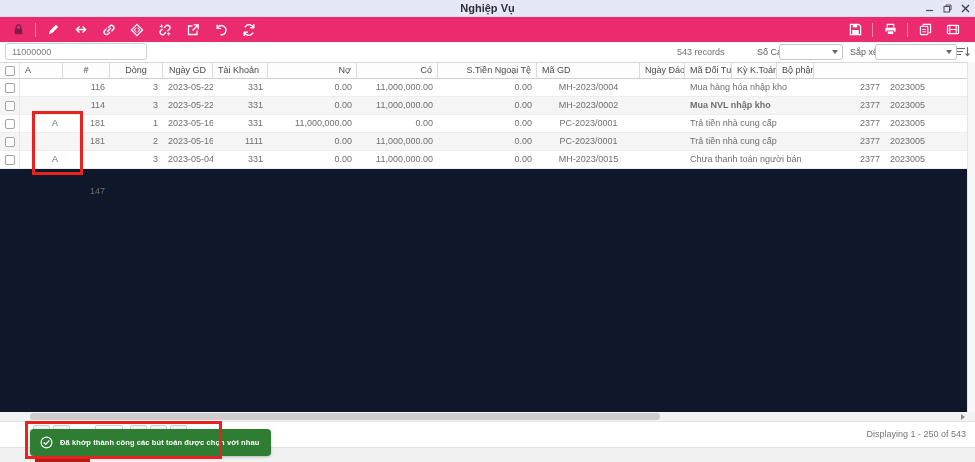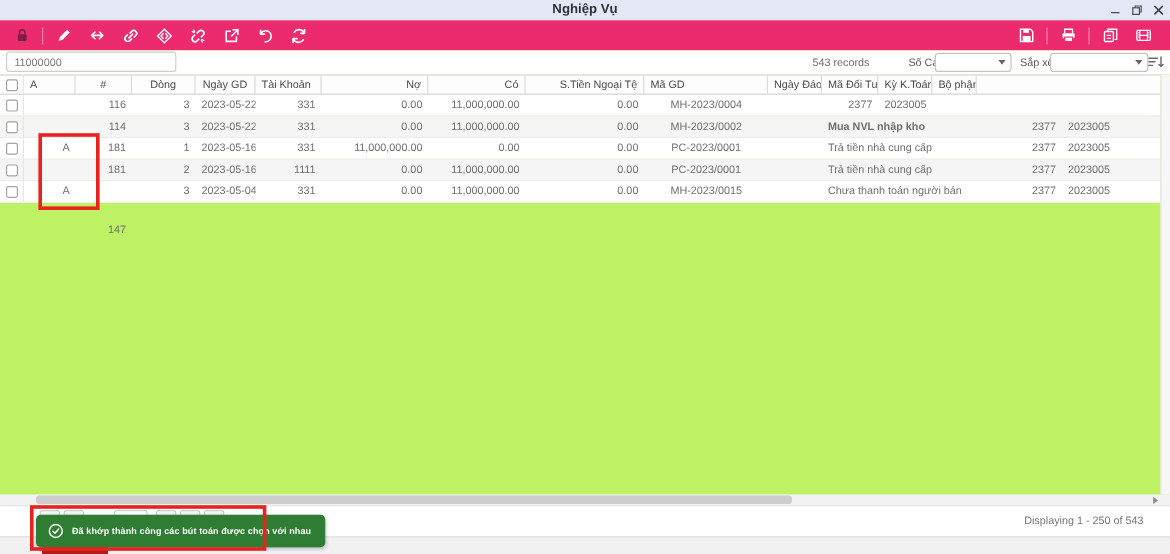--- a/index.html
+++ b/index.html
@@ -1,17 +1,17 @@
 <!DOCTYPE html>
 <html><head>
 <meta charset="utf-8">
 <style>
   * { margin:0; padding:0; box-sizing:border-box; }
   html,body { width:975px; height:462px; background:#fff; font-family:"Liberation Sans", sans-serif; }
-  .app { position:relative; width:975px; height:462px; overflow:hidden; background:#bef264; }
+  .app { position:relative; width:975px; height:462px; overflow:hidden; background:#0f172a; }
 
   
   .titlebar { position:absolute; left:0; top:0; width:975px; height:17px; background:#e4e8f6; border-bottom:1px solid #d7dcee; }
   .titlebar .title { position:absolute; left:0; right:0; top:2px; text-align:center; font-size:11px; font-weight:bold; color:#2f2f3a; }
   .winbtn { position:absolute; top:2px; width:14px; height:13px; display:flex; align-items:center; justify-content:center; color:#4b4b57; cursor:pointer; }
   .winbtn svg { display:block; }
 
   
   .toolbar { position:absolute; left:0; top:17px; width:975px; height:25px; background:#ec2a6e; display:flex; align-items:center; padding:0 6px; }
   .tbtn { width:24px; height:20px; display:flex; align-items:center; justify-content:center; margin-right:4px; cursor:pointer; }
@@ -38,21 +38,21 @@
   .cbwrap { display:flex; align-items:center; justify-content:center; padding:0 !important; border-right:1px solid #e6e6e6; }
   .cb { width:10px; height:10px; border:1px solid #a3a3a3; border-radius:2px; background:#fff; cursor:pointer; }
   .vscroll { position:absolute; left:967px; top:62px; width:8px; height:350px; background:#f7f7f7; border-left:1px solid #e5e5e5; }
 
   
   .hscroll { position:absolute; left:0; top:412px; width:975px; height:9px; background:#f2f2f2; }
   .hthumb { position:absolute; left:30px; top:1px; width:630px; height:7px; background:#cdcdcd; border-radius:3px; cursor:pointer; }
   .harrow { position:absolute; left:961px; top:2px; width:0; height:0; border-top:3px solid transparent; border-bottom:3px solid transparent; border-left:4px solid #8a8a8a; cursor:pointer; }
   .pagingbar { position:absolute; left:0; top:421px; width:975px; height:26px; background:#fff; border-top:1px solid #e3e3e3; }
   .pgbtn { position:absolute; top:3px; height:16px; background:#f4f4f4; border:1px solid #cfcfcf; border-radius:2px; cursor:pointer; }
-  .displaying { position:absolute; right:22px; top:7px; font-size:9px; color:#757575;margin-left:32px; }
+  .displaying { position:absolute; right:9px; top:7px; font-size:9px; color:#757575;margin-left:32px; }
   .bottomstrip { position:absolute; left:0; top:447px; width:975px; height:15px; background:#f1f1f1; border-top:1px solid #e2e2e2; }
   .redsliver { position:absolute; left:35px; top:456px; width:55px; height:6px; background:#b71c1c; }
 
   
   .toast { position:absolute; left:30px; top:429px; height:27px; padding:0 12px 0 10px; background:#2e7d32; border-radius:4px; display:flex; align-items:center; gap:7px; z-index:5; box-shadow:0 1px 3px rgba(0,0,0,.25); }
   .toast .msg { font-size:7.5px; font-weight:bold; color:#fff; white-space:nowrap; letter-spacing:.1px; }
 
   
   .annot { position:absolute; border:3px solid #e8231f; z-index:7; pointer-events:none; }
   .annot1 { left:32px; top:111px; width:51px; height:64px; }
@@ -218,20 +218,21 @@
           <div class="gcell" style="width: 43px; text-align: right;"></div>
           <div class="gcell" style="width: 47px; text-align: right;">116</div>
           <div class="gcell" style="width: 53px; text-align: right;">3</div>
           <div class="gcell" style="width: 50px; text-align: center;">2023-05-22</div>
           <div class="gcell" style="width: 55px; text-align: right;">331</div>
           <div class="gcell" style="width: 89px; text-align: right;">0.00</div>
           <div class="gcell" style="width: 81px; text-align: right;">11,000,000.00</div>
           <div class="gcell" style="width: 99px; text-align: right;">0.00</div>
           <div class="gcell" style="width: 103px; text-align: center;">MH-2023/0004</div>
           <div class="gcell" style="width: 45px; text-align: right;"></div>
+          <div class="gcell" style="width: 153px; text-align: left;">Mua hàng hóa nhập kho</div>
           <div class="gcell" style="width: 47px; text-align: right;">2377</div>
           <div class="gcell" style="width: 45px; text-align: right;">2023005</div>
           <div class="gcell" style="width: 37px; text-align: left;"></div>
         </div>
         <div class="grow alt">
           <div class="gcell cbwrap" style="width: 20px; text-align: left;">
             <span class="cb"></span>
           </div>
           <div class="gcell" style="width: 43px; text-align: right;"></div>
           <div class="gcell" style="width: 47px; text-align: right;">114</div>

